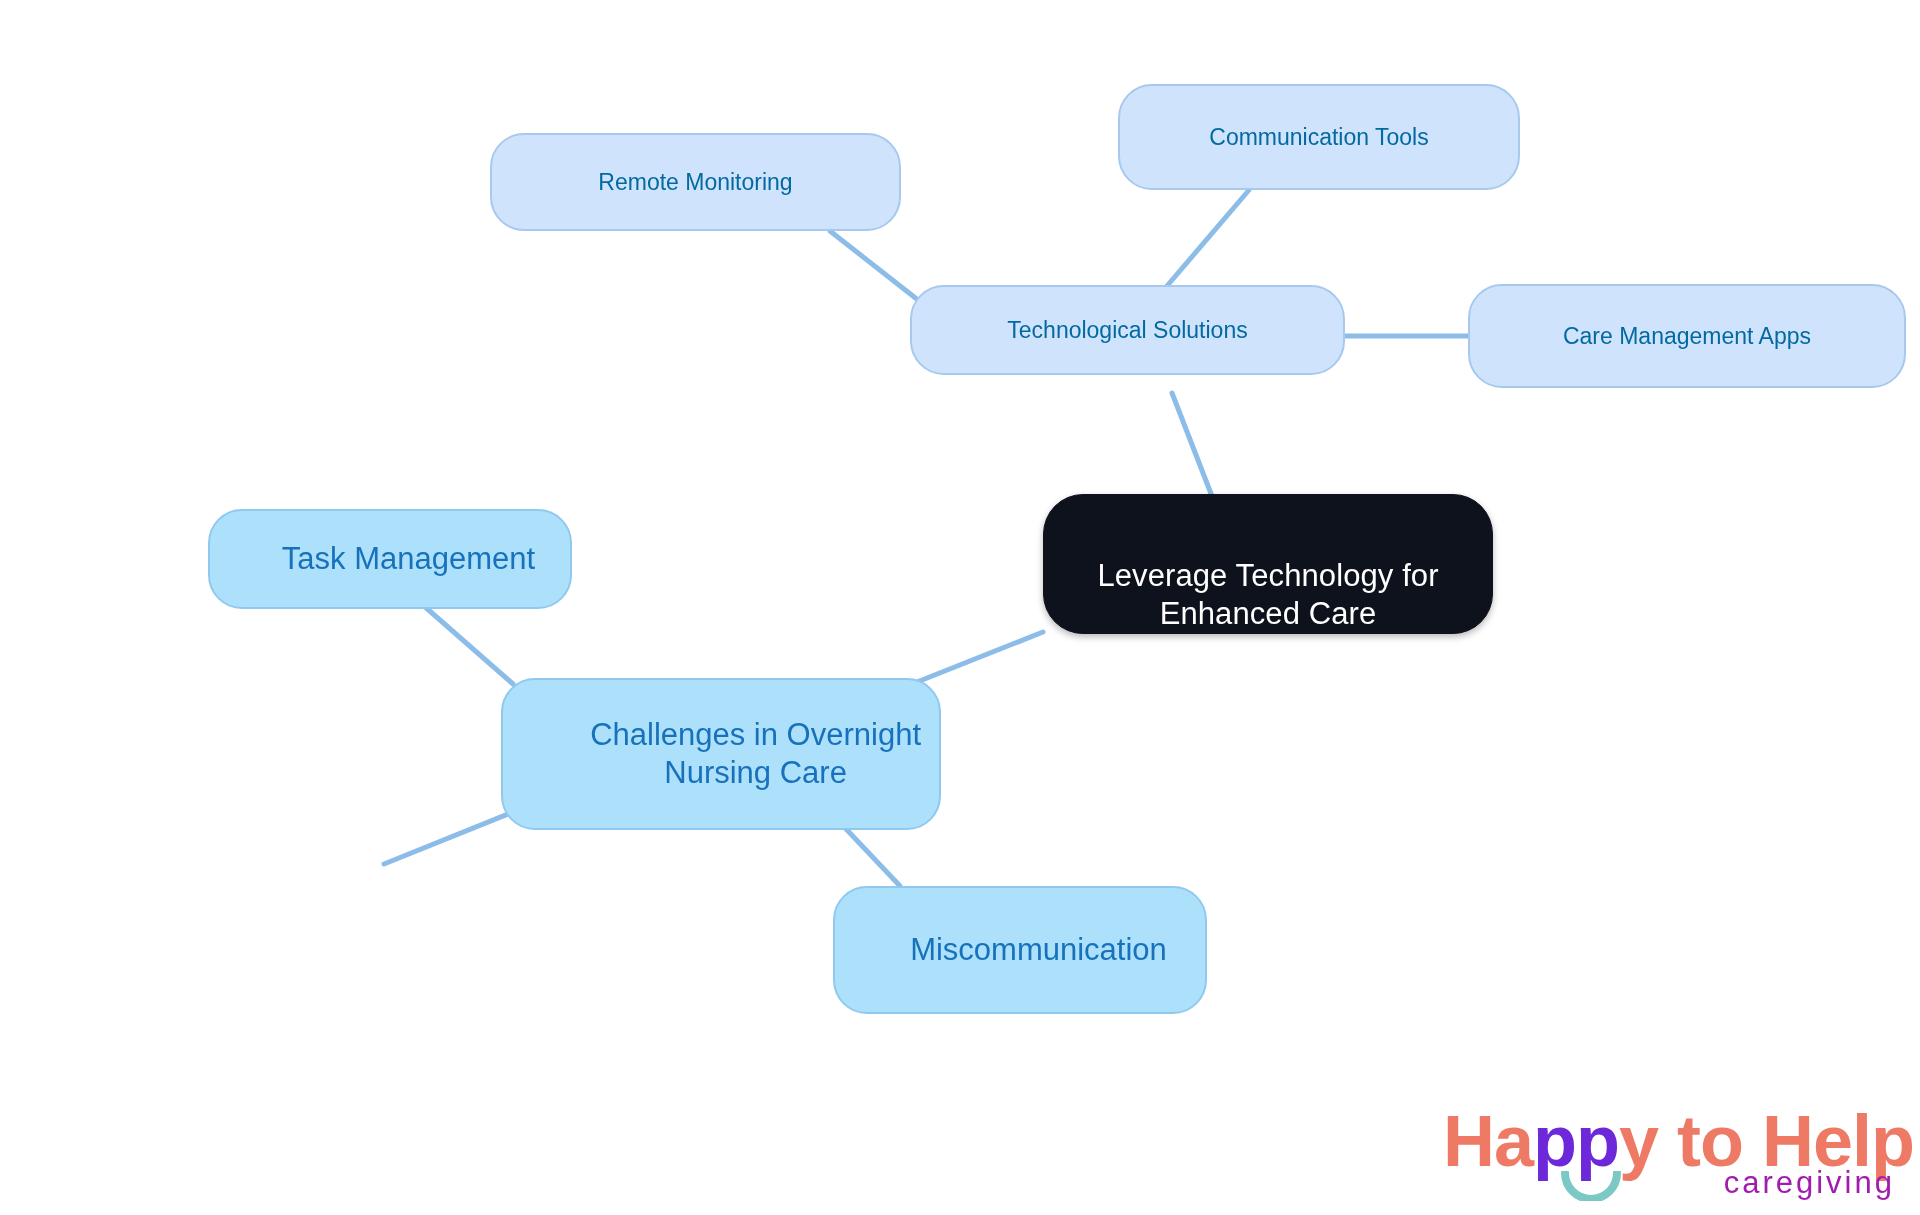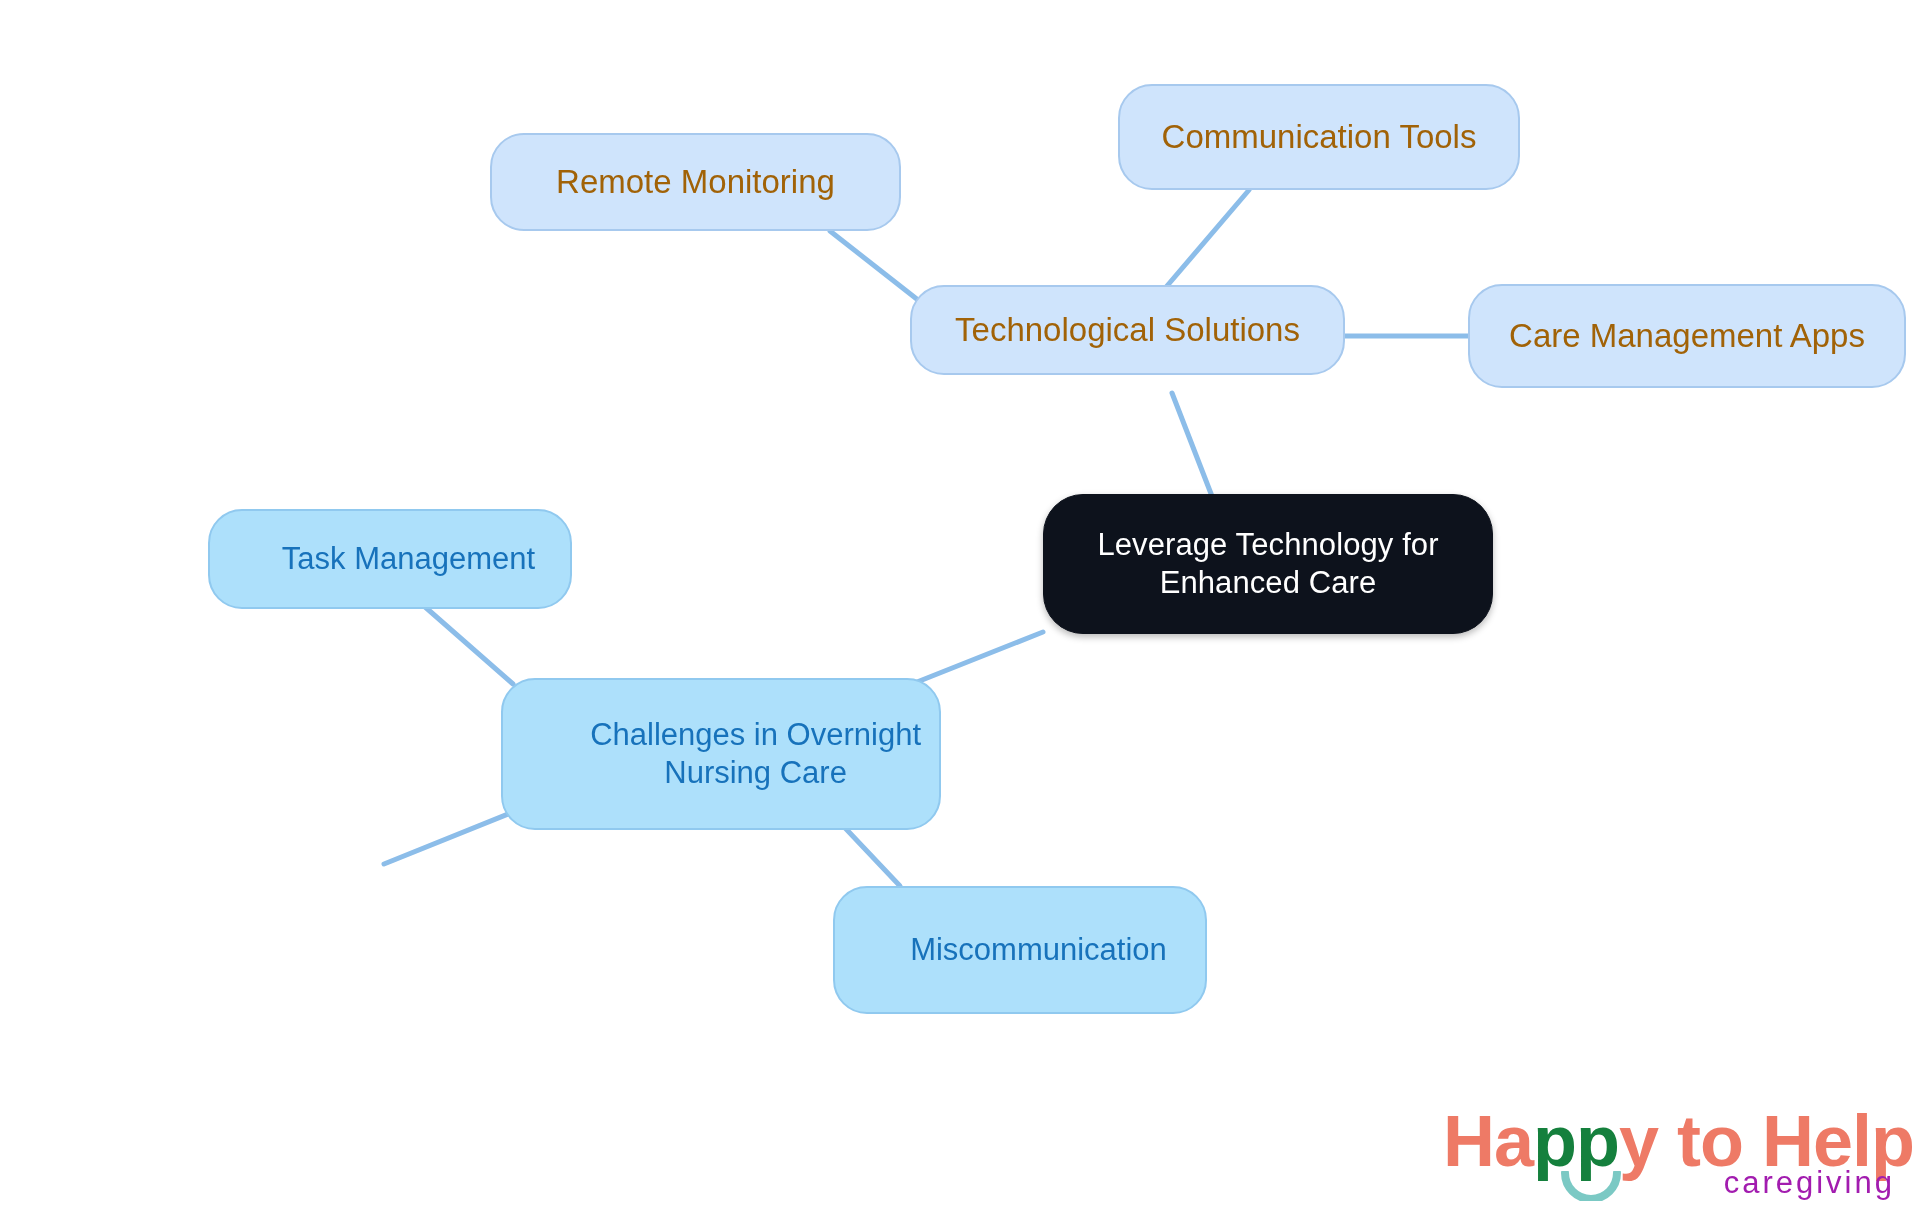--- a/index.html
+++ b/index.html
@@ -42,22 +42,22 @@
     color: #ffffff;
     border: 1px solid #0d121c;
     border-radius: 40px;
     font-size: 31px;
     box-shadow: 0 3px 7px rgba(0,0,0,0.28);
     letter-spacing: 0.1px;
   }
   .node.branch-a {
     background: #cfe4fc;
     border: 2px solid #a7c9ee;
-    color: #a16207;
-    font-size: 33px;
+    color: #0369a1;
+    font-size: 23px;
     align-items: center;
   }
   .node.branch-b {
     background: #ade0fb;
     border: 2px solid #90c9ef;
     color: #1772bb;
     font-size: 31px;
     padding-left: 37px;
   }
   .node .label {
@@ -72,21 +72,21 @@
     user-select: none;
   }
   .logo-main {
     font-size: 72px;
     font-weight: bold;
     letter-spacing: -1px;
     line-height: 1;
     white-space: nowrap;
   }
   .logo-main .coral { color: #EE7A66; }
-  .logo-main .teal  { color: #15803d; }
+  .logo-main .teal  { color: #6d28d9; }
   .logo-sub {
     position: absolute;
     right: 8px;
     top: 62px;
     font-size: 31px;
     letter-spacing: 3px;
     color: #a21caf;
     line-height: 1;
   }
   .logo-smile {
@@ -114,21 +114,21 @@
 
     <path d="M 1043 632 L 912 684" fill="none" stroke="#8cbde9" stroke-width="5" stroke-linecap="round"></path>
 
     <path d="M 513 684 L 424 606" fill="none" stroke="#8cbde9" stroke-width="5" stroke-linecap="round"></path>
 
     <path d="M 513 812 L 384 864" fill="none" stroke="#8cbde9" stroke-width="5" stroke-linecap="round"></path>
 
     <path d="M 830 812 L 900 886" fill="none" stroke="#8cbde9" stroke-width="5" stroke-linecap="round"></path>
   </svg>
 
-  <div class="node root" style="left:1043px; top:494px; width:450px; height:140px;">
+  <div class="node root" style="left:1043px; top:494px; width:450px; height:140px;align-items:flex-end;">
     <span class="label">Leverage Technology for
 Enhanced Care</span>
   </div>
 
   <div class="node branch-a" style="left:910px; top:285px; width:435px; height:90px;">
     <span class="label">Technological Solutions</span>
   </div>
 
   <div class="node branch-a" style="left:490px; top:133px; width:411px; height:98px;">
     <span class="label">Remote Monitoring</span>

